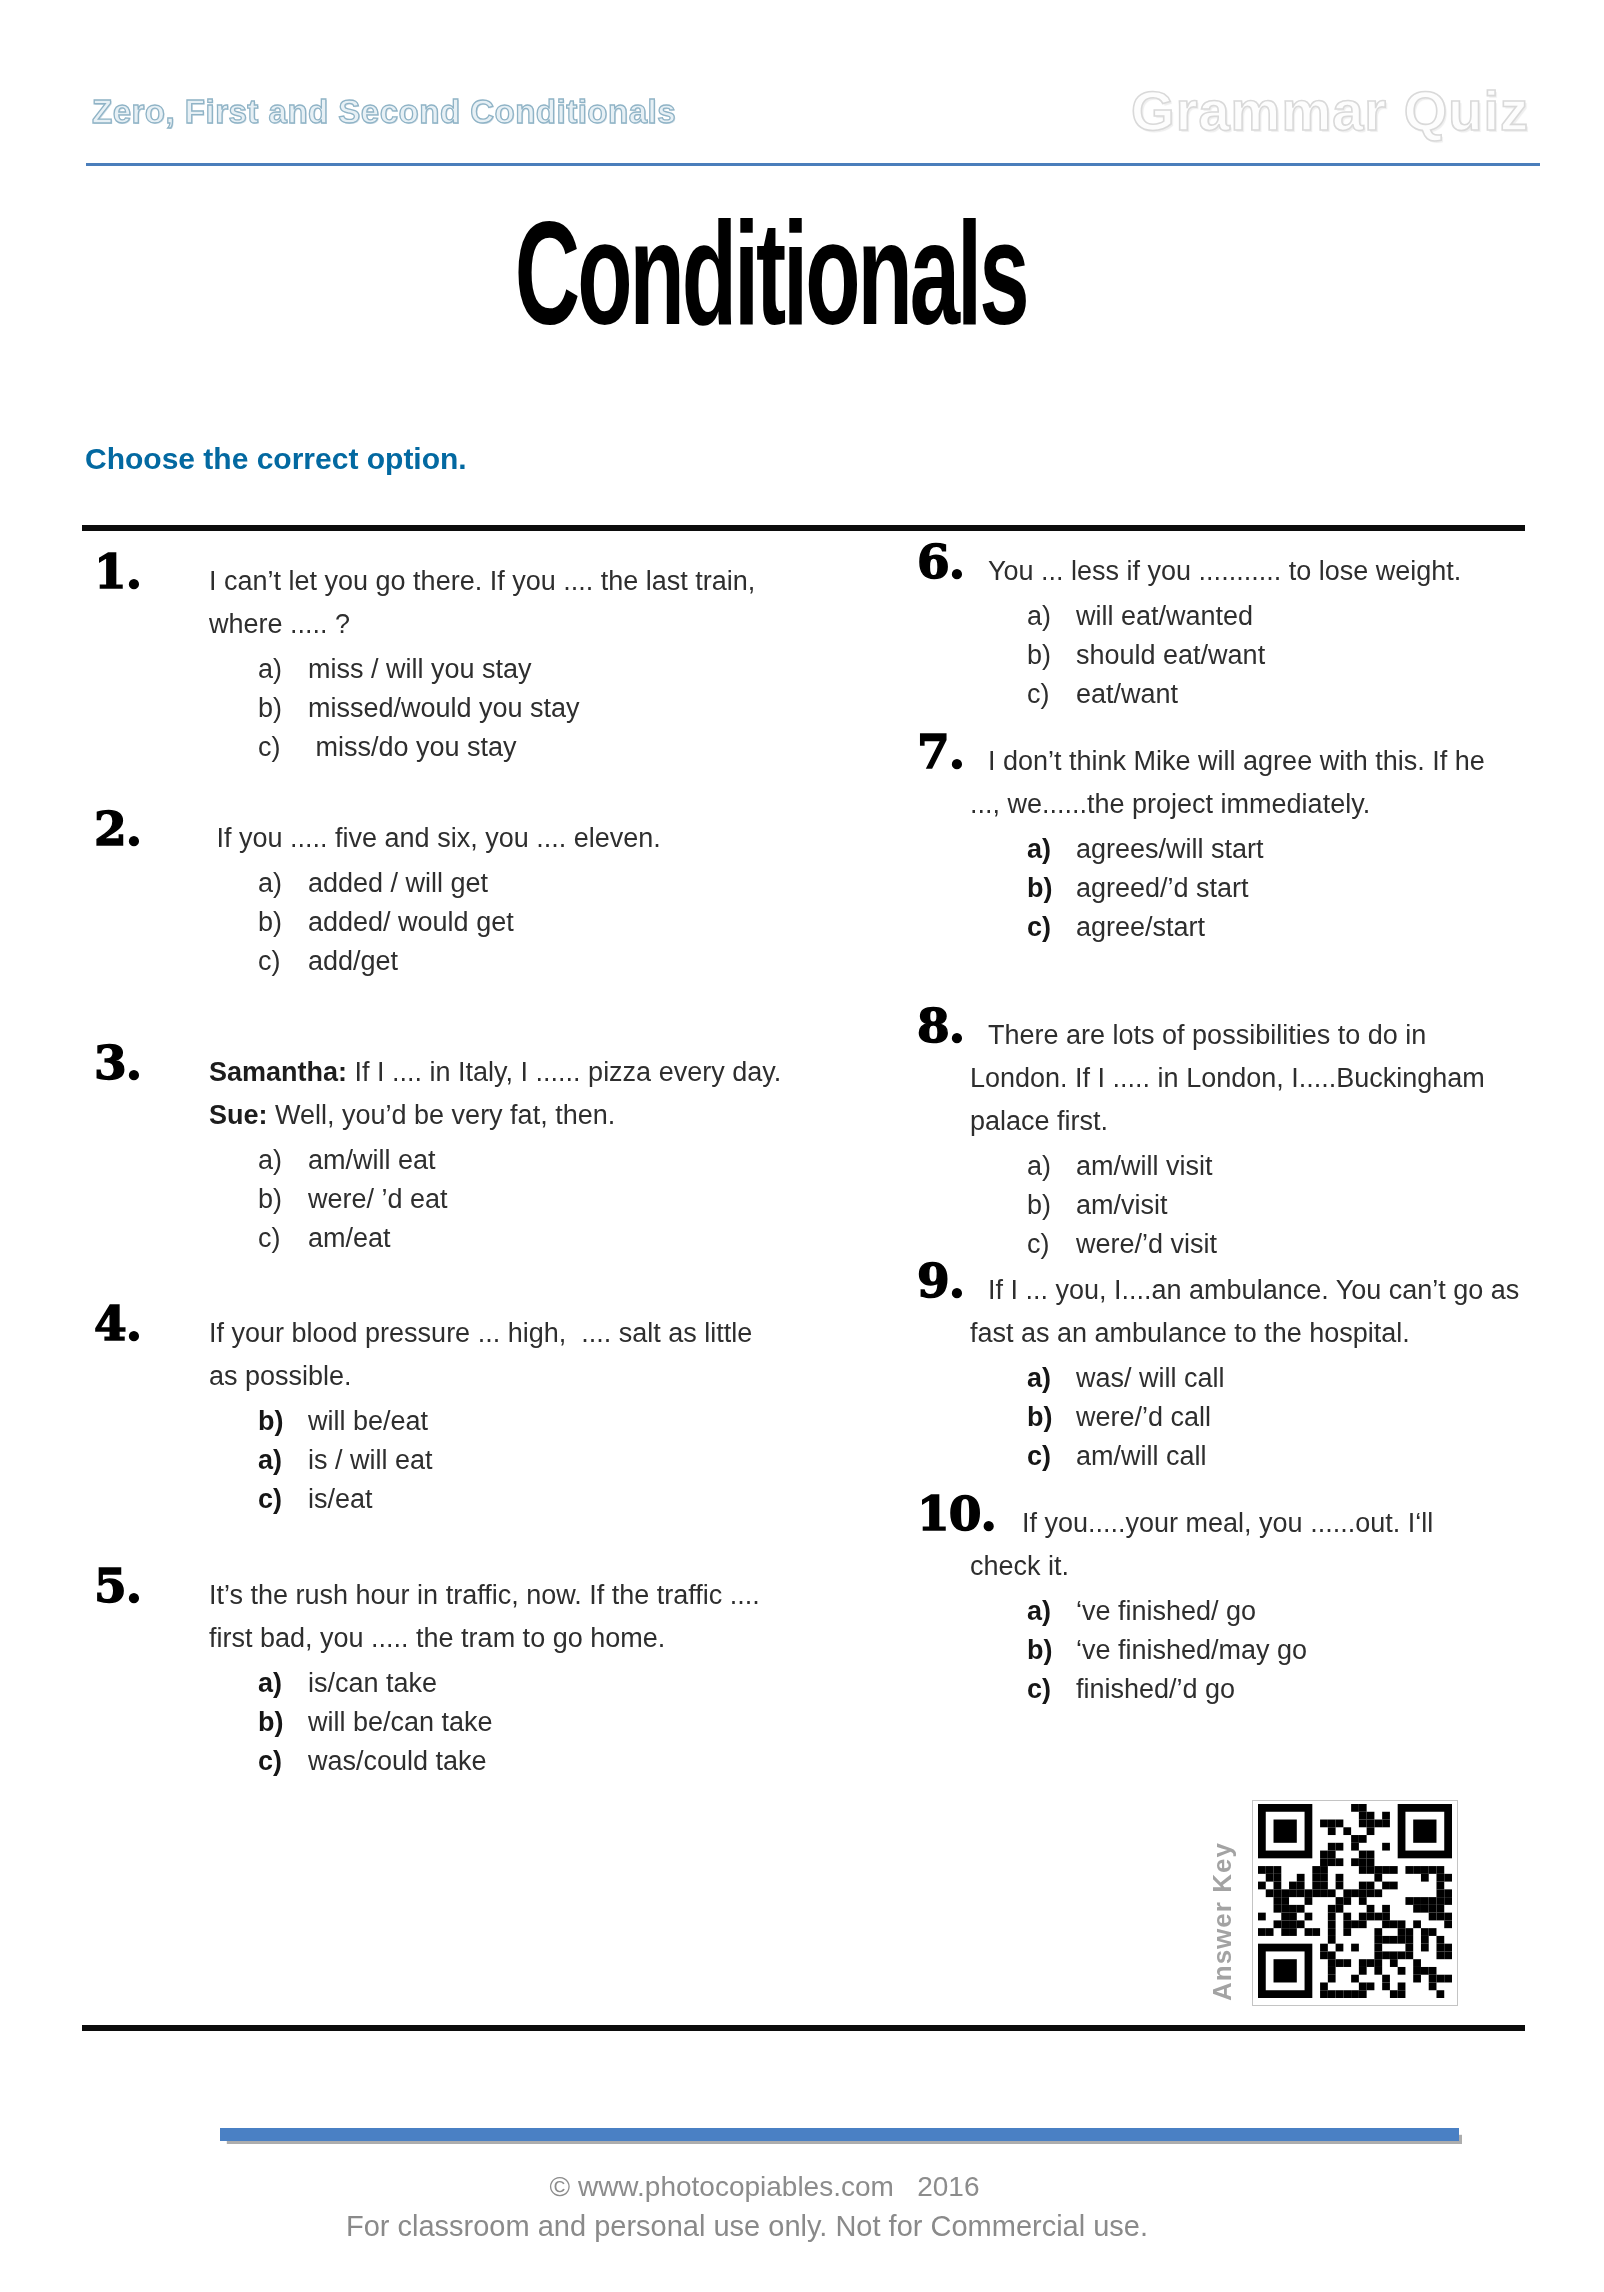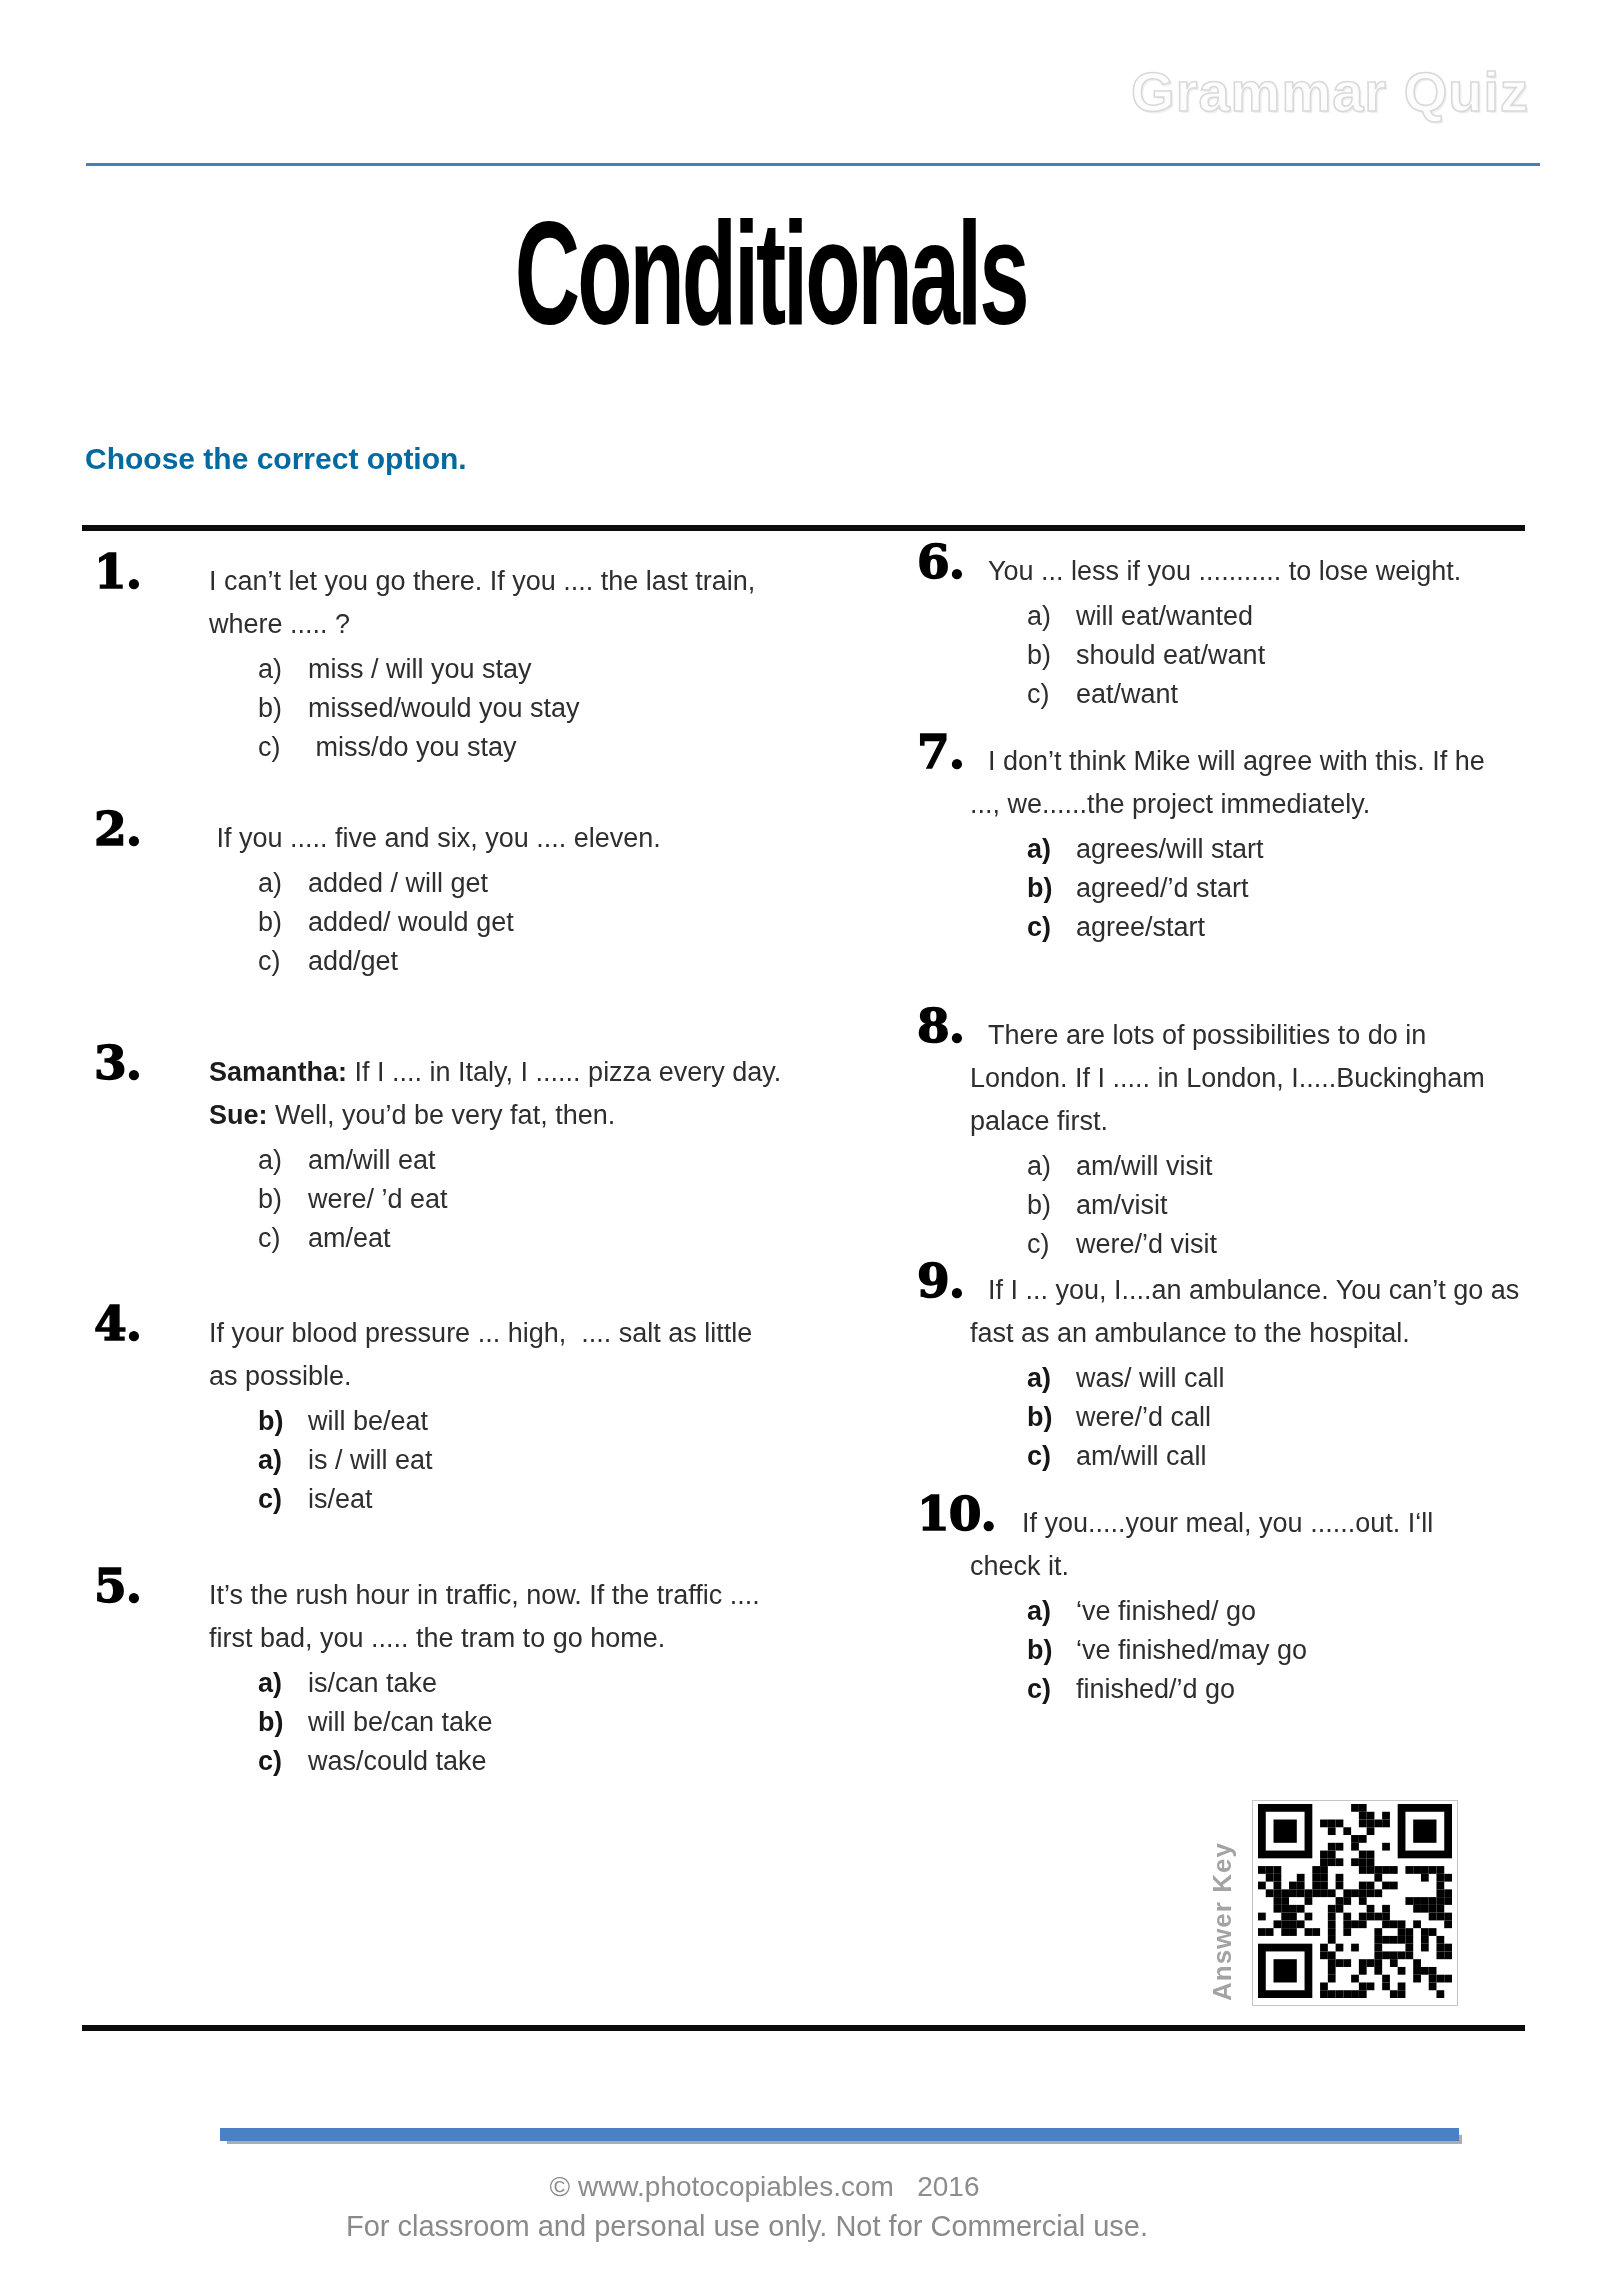--- a/index.html
+++ b/index.html
@@ -8,21 +8,21 @@
     font-family:"Liberation Sans",sans-serif;color:#2e2e2e;overflow:hidden;
     margin:0 auto;
   }
   
   .header-left{
     position:absolute;left:92px;top:93px;font-size:33px;font-weight:bold;
     color:#e7f0f5;-webkit-text-stroke:1.3px #8fb3c6;letter-spacing:0.5px;
     text-shadow:1px 1px 0 #cfdde6;
   }
   .header-right{
-    position:absolute;right:76px;top:59px;font-size:56px;font-weight:bold;
+    position:absolute;right:76px;top:78px;font-size:56px;font-weight:bold;
     color:#fdfdfd;-webkit-text-stroke:1.6px #d9d9d9;letter-spacing:1px;
     text-shadow:1.9px 1.9px 1px #efefef;
   }
   .header-rule{position:absolute;left:86px;top:163px;width:1454px;height:2.9px;background:#4a7ebb;}
   
   .main-title{position:absolute;left:0;top:190px;width:1542px;height:155px;
     display:flex;justify-content:center;}
   .main-title span{
     display:inline-block;font-size:146px;font-weight:bold;color:#000;
     letter-spacing:-4.9px;transform:scale(0.62,1);transform-origin:center;
@@ -74,20 +74,21 @@
   .footer-line1{position:absolute;left:0;top:2171px;width:1529px;text-align:center;
     font-size:28px;color:#8c8c8c;white-space:pre-wrap;}
   .footer-line2{position:absolute;left:0;top:2210px;width:1494px;text-align:center;
     font-size:29px;color:#8a8a8a;}
 </style>
 </head>
 <body>
 
 <div class="page">
 
+  <div class="header-left">Zero, First and Second Conditionals</div>
   <div class="header-right">Grammar Quiz</div>
   <div class="header-rule"></div>
 
   <div class="main-title">
       <span>Conditionals</span>
     </div>
 
   <div class="instruction">Choose the correct option.</div>
   <div class="rule-top"></div>
 

